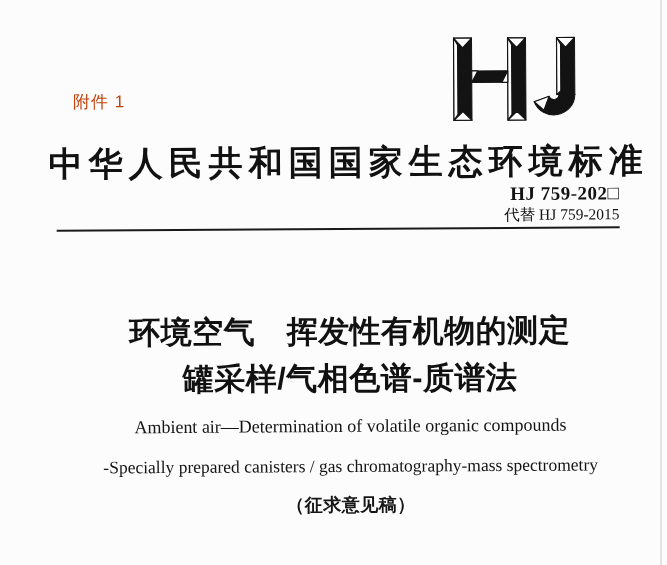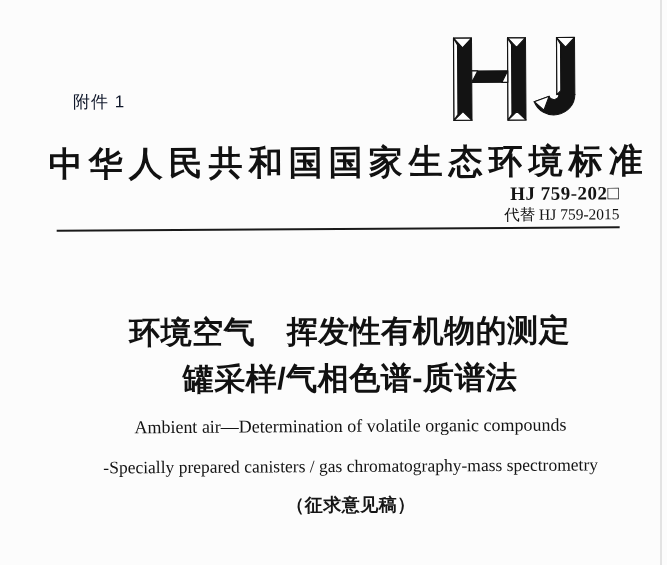--- a/index.html
+++ b/index.html
@@ -33,21 +33,21 @@
     transform: rotate(-0.35deg);
     transform-origin: 50% 50%;
   }
 
   .attachment-label {
     position: absolute;
     left: 74px;
     top: 89px;
     font-size: 17px;
     letter-spacing: 1px;
-    color: #0f172a;
+    color: #c2410c;
   }
 
   .hj-logo {
     position: absolute;
     left: 452px;
     top: 36px;
     width: 138px;
     height: 89px;
   }
   .hj-logo svg { display: block; width: 100%; height: 100%; }

